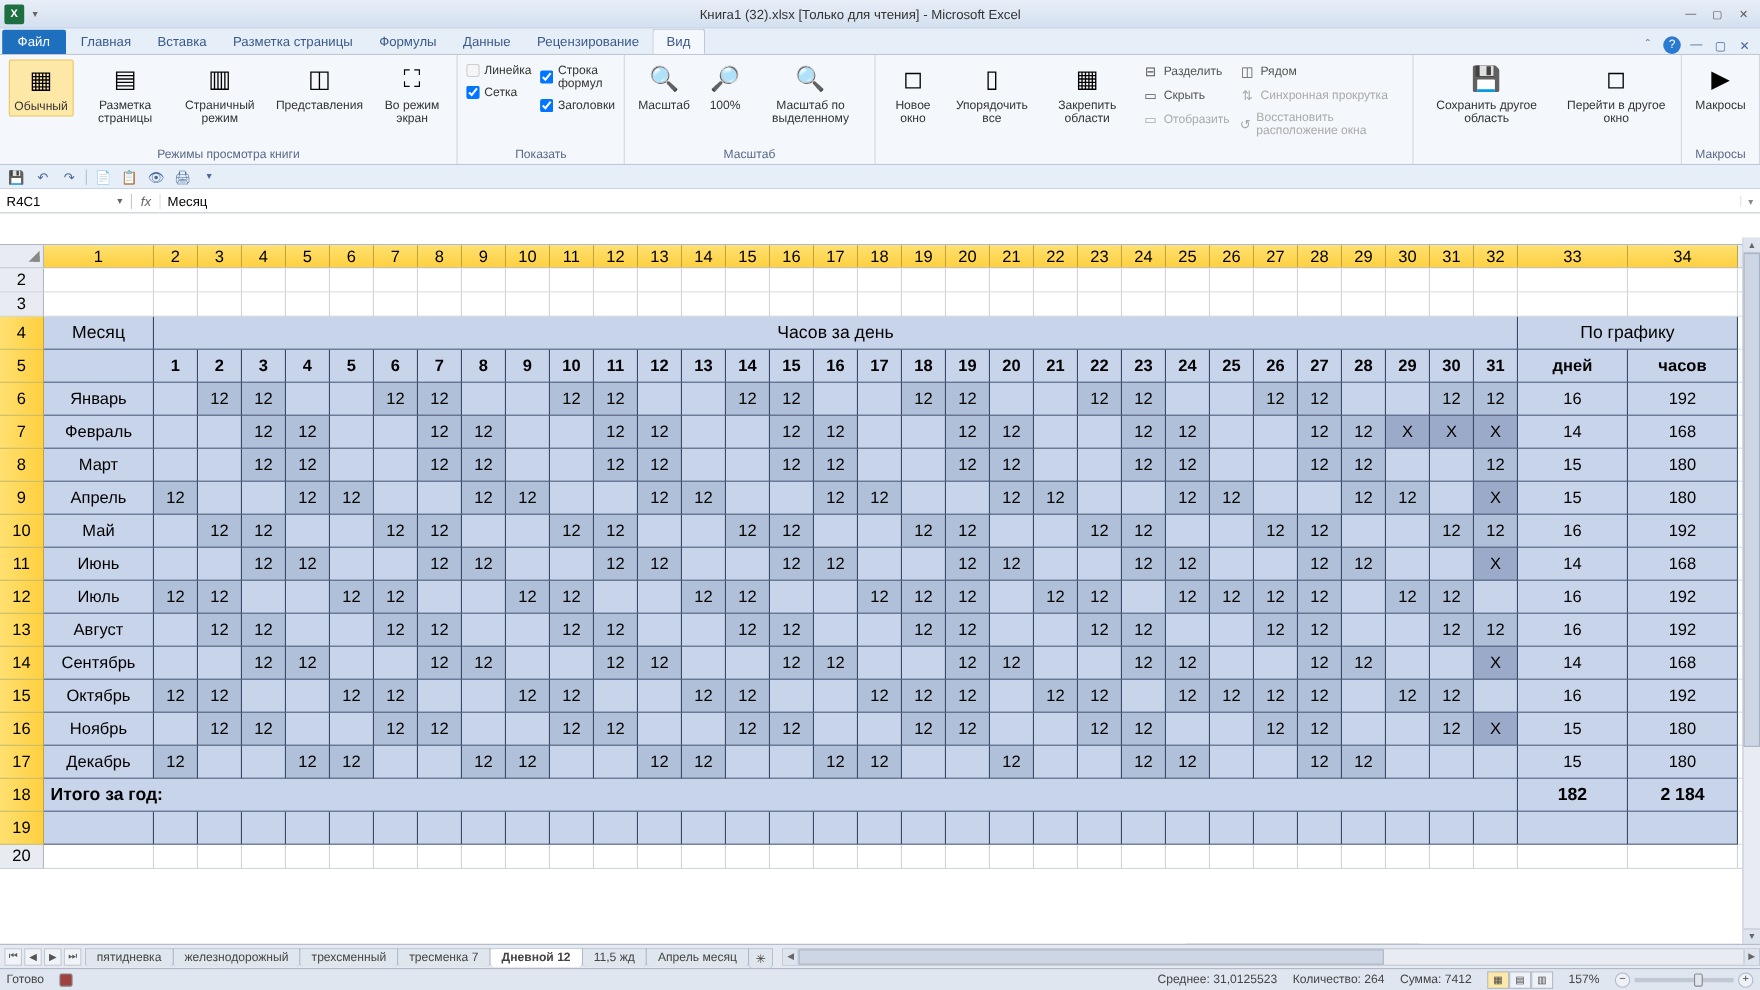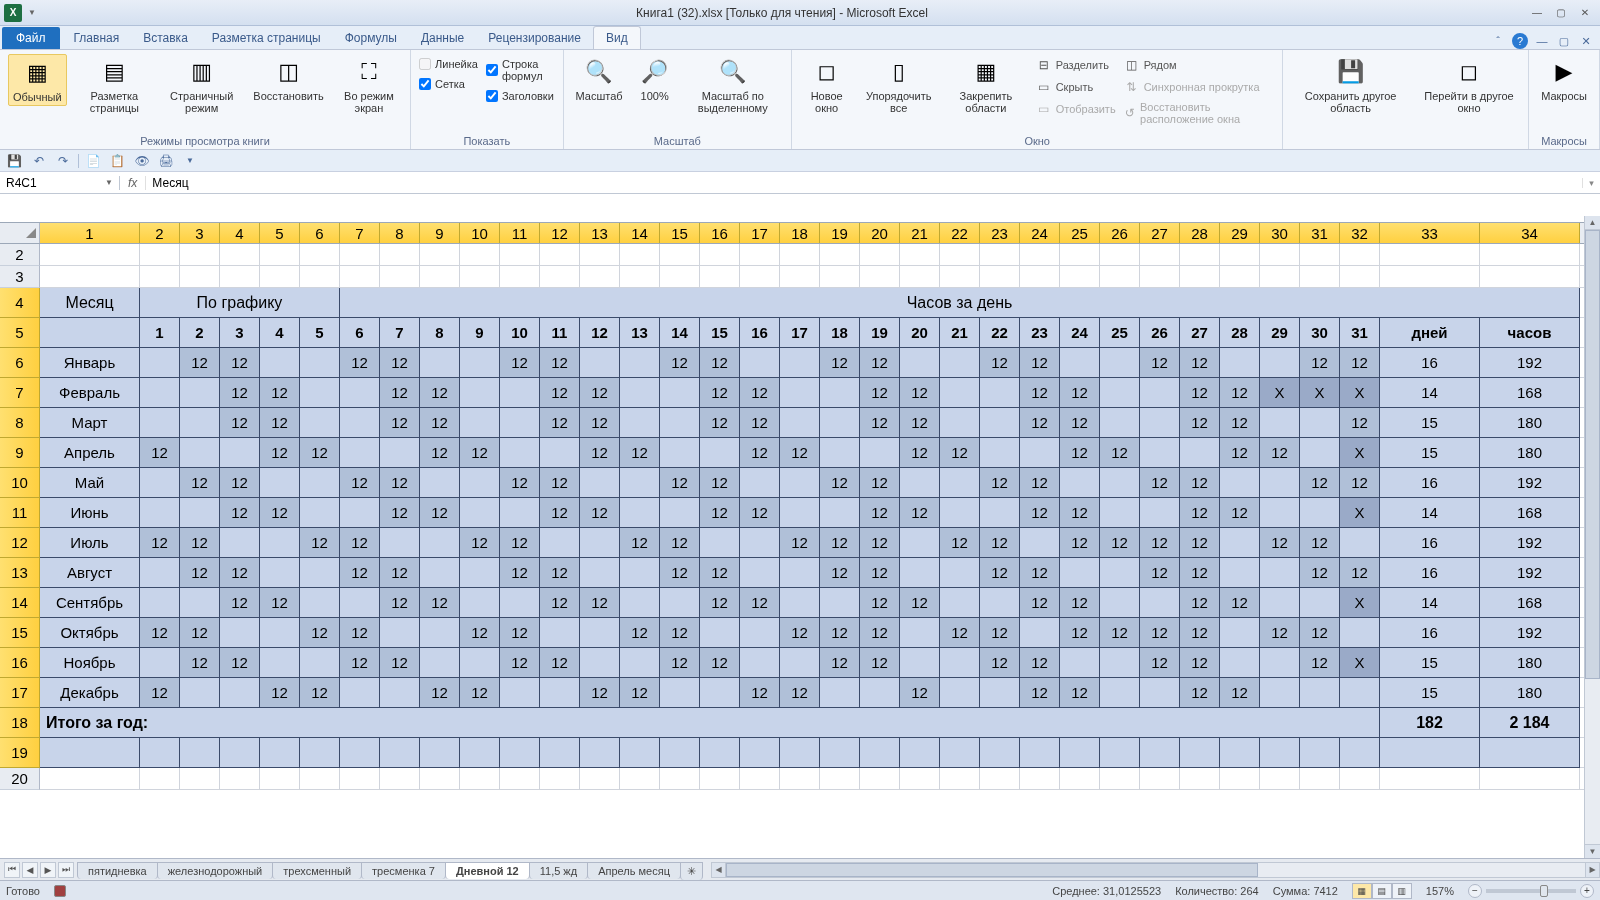--- a/index.html
+++ b/index.html
@@ -154,21 +154,21 @@
           <div class="lbl">Разметка
 страницы</div>
         </div>
       <div class="big-btn">
           <div class="icn">▥</div>
           <div class="lbl">Страничный
 режим</div>
         </div>
       <div class="big-btn">
           <div class="icn">◫</div>
-          <div class="lbl">Восстановить</div>
+          <div class="lbl">Представления</div>
         </div>
       <div class="big-btn">
           <div class="icn">⛶</div>
           <div class="lbl">Во режим
 экран</div>
         </div>
     </div>
     <div class="label">Режимы просмотра книги</div>
   </div>
   <div class="rgroup">
@@ -253,21 +253,20 @@
         <div class="sm-row disabled">
             <span class="si">⇅</span>
             <span>Синхронная прокрутка</span>
           </div>
         <div class="sm-row disabled">
             <span class="si">↺</span>
             <span>Восстановить расположение окна</span>
           </div>
       </div>
     </div>
-    <div class="label">Окно</div>
   </div>
   <div class="rgroup">
     <div class="content">
       <div class="big-btn">
           <div class="icn">💾</div>
           <div class="lbl">Сохранить
 другое область</div>
         </div>
       <div class="big-btn">
           <div class="icn">◻</div>
@@ -424,22 +423,22 @@
         <div class="cell blank" style="width: 40px;"></div>
         <div class="cell blank" style="width: 40px;"></div>
         <div class="cell blank" style="width: 40px;"></div>
         <div class="cell blank" style="width: 100px;"></div>
         <div class="cell blank" style="width: 100px;"></div>
         <div class="cell blank rest"></div>
       </div>
       <div class="row">
         <div class="rh">4</div>
         <div class="cell dt-hdr dt-border w-month" style="width: 100px;">Месяц</div>
+        <div class="cell dt-hdr dt-border" style="width: 1240px;">Часов за день</div>
         <div class="cell dt-hdr dt-border" style="width: 200px;">По графику</div>
-        <div class="cell dt-hdr dt-border" style="width: 1240px;">Часов за день</div>
         <div class="cell blank rest"></div>
       </div>
       <div class="row">
         <div class="rh">5</div>
         <div class="cell dt-hdr dt-border" style="width: 100px;"></div>
         <div class="cell dt-day dt-border" style="width: 40px;">1</div>
         <div class="cell dt-day dt-border" style="width: 40px;">2</div>
         <div class="cell dt-day dt-border" style="width: 40px;">3</div>
         <div class="cell dt-day dt-border" style="width: 40px;">4</div>
         <div class="cell dt-day dt-border" style="width: 40px;">5</div>

